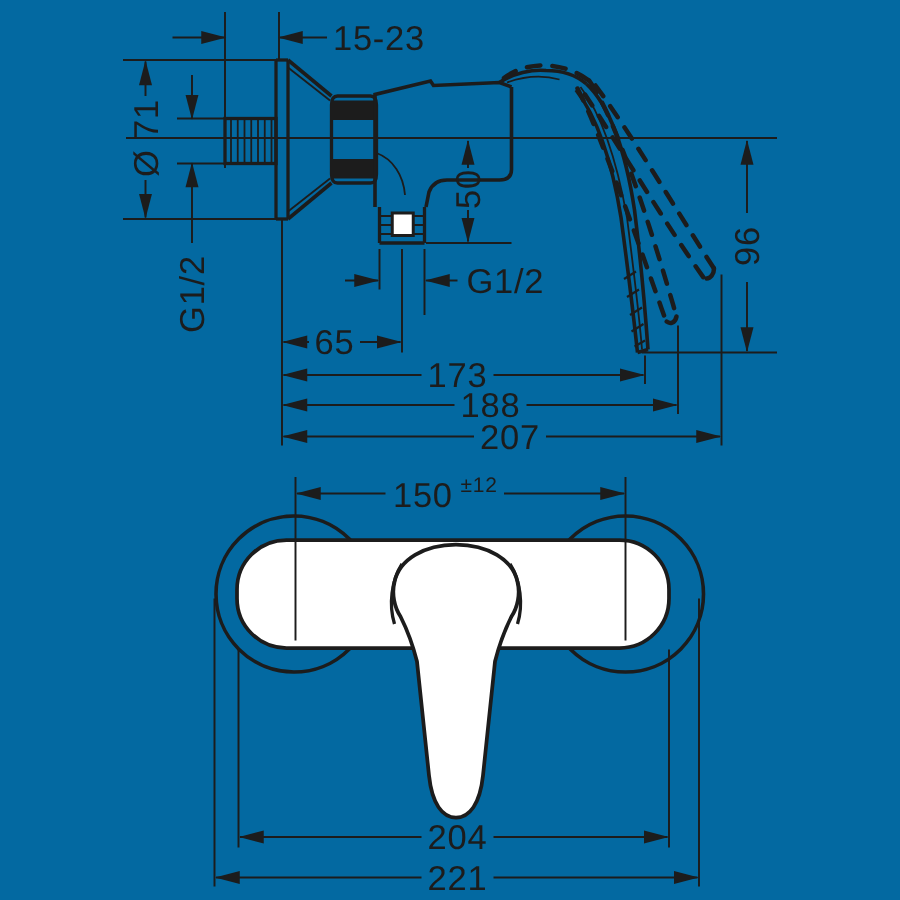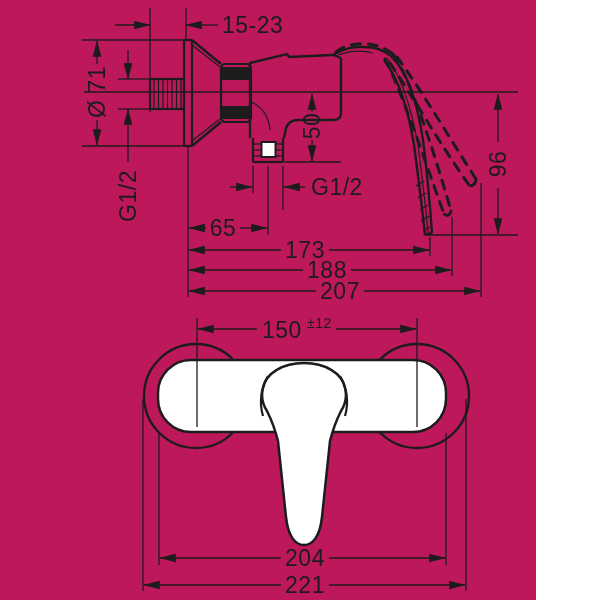--- a/index.html
+++ b/index.html
@@ -1,16 +1,16 @@
 <!DOCTYPE html>
 <html><head>
 <meta charset="utf-8">
 <style>
   html,body{margin:0;padding:0;background:#fff;}
-  .frame{position:relative;width:536px;height:600px;background:#be185d;overflow:hidden;
+  .frame{position:relative;width:600px;height:600px;background:#0369a1;overflow:hidden;
          font-family:"Liberation Sans", sans-serif;}
   svg{position:absolute;left:0;top:0;}
   svg text{fill:#1c1c1c;font-family:"Liberation Sans", sans-serif;font-size:23px;letter-spacing:.5px;}
   svg text.sup{font-size:14px;}
   .o{stroke:#1c1c1c;stroke-width:2.4;fill:none;}          
   .o2{stroke:#1c1c1c;stroke-width:2.2;fill:none;}
   .thin{stroke:#1c1c1c;stroke-width:1.2;fill:none;}        
   .dim{stroke:#1c1c1c;stroke-width:1.3;fill:none;}         
   .dash{stroke:#1c1c1c;stroke-width:3;fill:none;stroke-dasharray:9 8;stroke-linecap:round;}
   .wf{fill:#ffffff;stroke:#1c1c1c;stroke-width:2.5;}       

